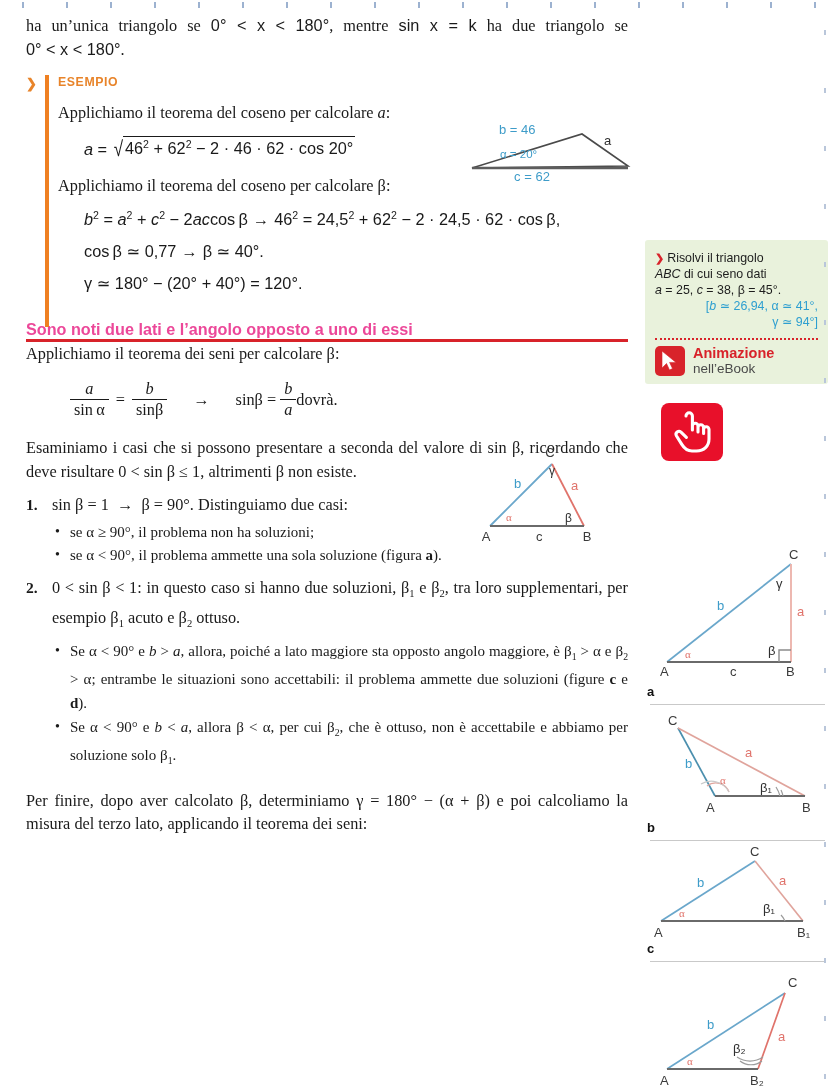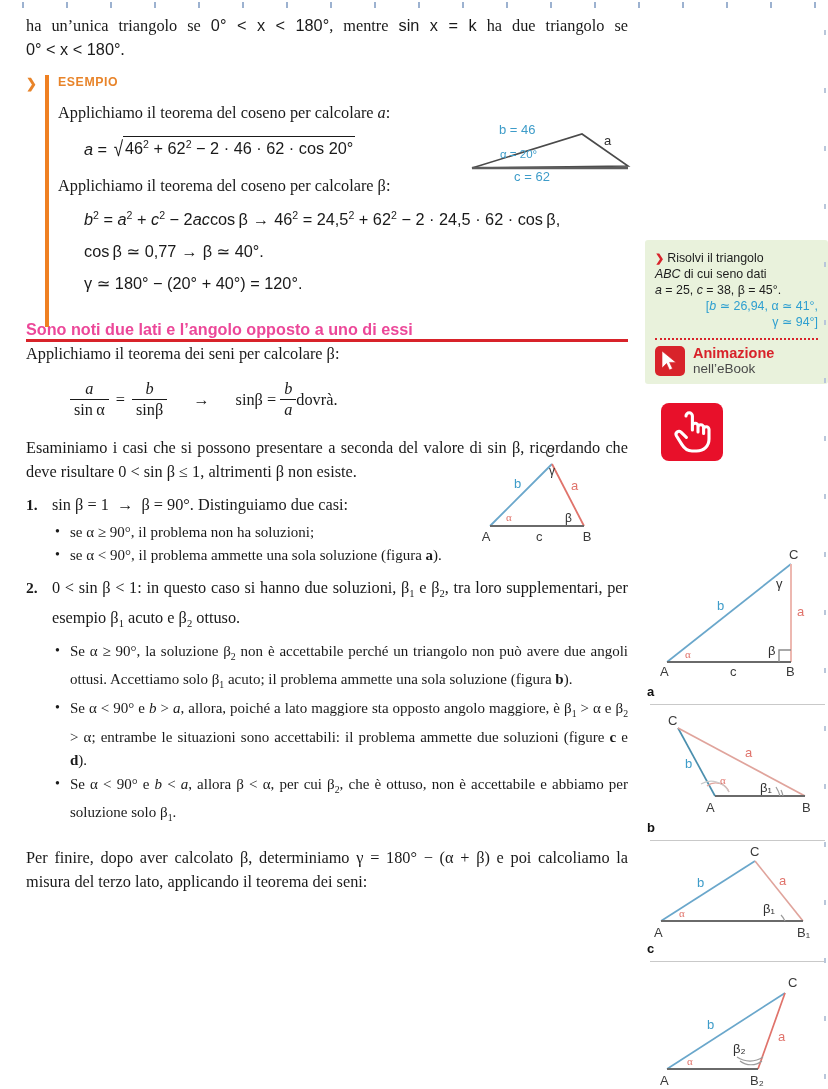--- a/index.html
+++ b/index.html
@@ -222,21 +222,20 @@
         <ul class="dots">
           <li>se α ≥ 90°, il problema non ha soluzioni;</li>
           <li>se α &lt; 90°, il problema ammette una sola soluzione (figura <span class="b">a</span>).</li>
         </ul>
       </li>
 
       <li>
         <span class="num">2.</span>
         <span>0 &lt; sin&nbsp;β &lt; 1: in questo caso si hanno due soluzioni, β<sub class="e">1</sub> e β<sub class="e">2</sub>, tra loro supplementari, per esempio β<sub class="e">1</sub> acuto e β<sub class="e">2</sub> ottuso.</span>
         <ul class="dots">
-          <li>Se α ≥ 90°, la soluzione β<sub class="e">2</sub> non è accettabile perché un triangolo non può avere due angoli ottusi. Accettiamo solo β<sub class="e">1</sub> acuto; il problema ammette una sola soluzione (figura <span class="b">b</span>).</li>
           <li>Se α &lt; 90° e <i class="mi">b</i> &gt; <i class="mi">a</i>, allora, poiché a lato maggiore sta opposto angolo maggiore, è β<sub class="e">1</sub> &gt; α e β<sub class="e">2</sub> &gt; α; entrambe le situazioni sono accettabili: il problema ammette due soluzioni (figure <span class="b">c</span> e <span class="b">d</span>).</li>
           <li>Se α &lt; 90° e <i class="mi">b</i> &lt; <i class="mi">a</i>, allora β &lt; α, per cui β<sub class="e">2</sub>, che è ottuso, non è accettabile e abbiamo per soluzione solo β<sub class="e">1</sub>.</li>
         </ul>
       </li>
     </ol>
 
     <p class="body" style="margin-top:16px;">
       Per finire, dopo aver calcolato β, determiniamo γ = 180° − (α + β) e poi calcoliamo la misura del terzo lato, applicando il teorema dei seni:
     </p>
 

